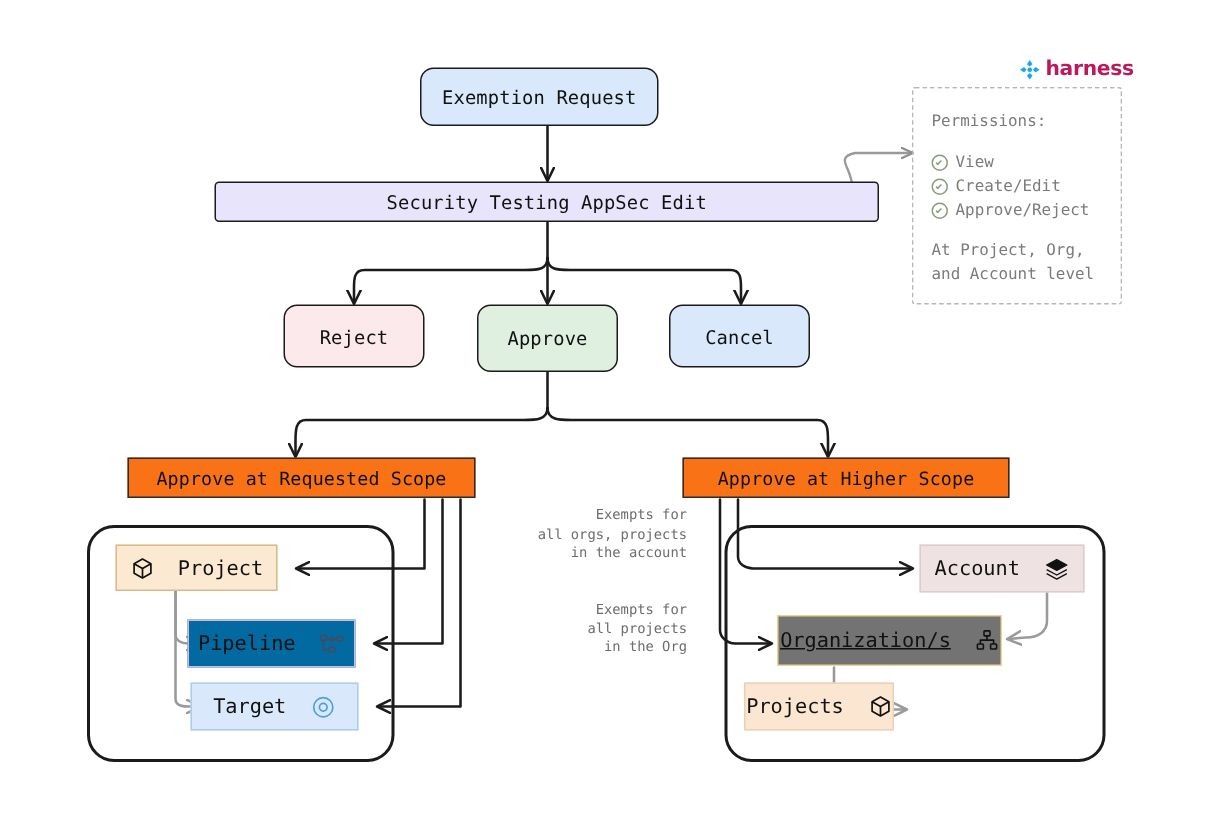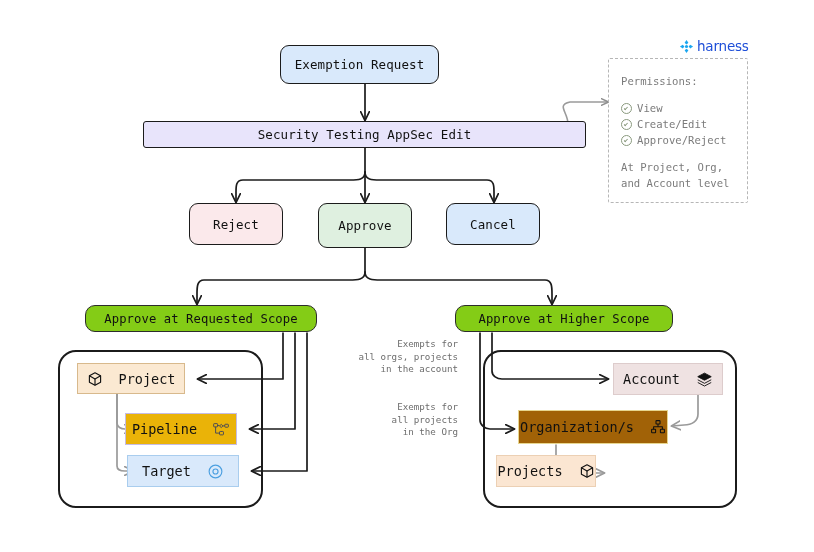--- a/index.html
+++ b/index.html
@@ -13,54 +13,54 @@
 
   .node{position:absolute;box-sizing:border-box;display:flex;align-items:center;
         justify-content:center;gap:7px;border-radius:9px;border:1.6px solid #1b1b1b;
         font-size:12.5px;letter-spacing:.1px;white-space:nowrap;z-index:3;}
 
   .n-exemption{background:#d9e9fb;border-color:#1b1b1b;}
   .n-security{background:#e8e4fb;border-color:#1b1b1b;border-radius:3px;}
   .n-reject{background:#fbe9eb;border-color:#1b1b1b;}
   .n-approve{background:#dff0e0;border-color:#1b1b1b;}
   .n-cancel{background:#d9e9fb;border-color:#1b1b1b;}
-  .scope-hdr{background:#84cc16;border:1.6px solid #2c2c2c;border-radius:10px;font-size:12.2px;justify-content:center;}
+  .scope-hdr{background:#f97316;border:1.6px solid #2c2c2c;border-radius:0;font-size:12.2px;justify-content:center;}
 
   .group{position:absolute;box-sizing:border-box;border:2px solid #1b1b1b;
          border-radius:18px;background:transparent;z-index:1;}
 
   .chip{position:absolute;box-sizing:border-box;display:flex;align-items:center;
         justify-content:center;gap:16px;border-radius:0;font-size:13.5px;z-index:3;
         white-space:nowrap;}
   .c-project{background:#fbe9d2;border:1.4px solid #d8b98c;}
-  .c-pipeline{background:#eab308;border:1.4px solid #c5bce4;}
+  .c-pipeline{background:#0369a1;border:1.4px solid #c5bce4;}
   .c-target{background:#d9e9fb;border:1.4px solid #a9cdee;}
   .c-account{background:#efe2e2;border:1.4px solid #ddcccc;}
-  .c-org{background:#a16207;border:1.4px solid #e7d68f;}
+  .c-org{background:#737373;border:1.4px solid #e7d68f;text-decoration:underline;}
   .c-projects{background:#fbe6d2;border:1.4px solid #ecd0b4;}
 
   .icon{display:inline-flex;align-items:center;justify-content:center;}
 
   
   .perm{position:absolute;box-sizing:border-box;border:1.7px dashed #b6b6b6;
         border-radius:2px;color:#7b7b7b;font-size:10.6px;line-height:16px;
         padding:14px 12px;z-index:2;background:transparent;}
   .perm-title{margin-bottom:11px;}
   .perm-row{display:flex;align-items:center;gap:5px;height:16px;}
   .perm-foot{margin-top:11px;}
   .chk{width:9px;height:9px;border:1.2px solid #8a9a7e;border-radius:50%;
        display:inline-block;position:relative;flex:0 0 auto;}
   .chk::after{content:"";position:absolute;left:1.7px;top:3.4px;width:3px;height:1.4px;
       border-left:1.2px solid #8a9a7e;border-bottom:1.2px solid #8a9a7e;
       transform:rotate(-45deg);}
 
   
   .logo{position:absolute;display:flex;align-items:center;gap:3px;z-index:4;}
   .logo-txt{font-family:"DejaVu Sans","Liberation Sans",sans-serif;
-            font-weight:normal;font-size:13.5px;color:#1d4ed8;letter-spacing:-.2px;}
+            font-weight:bold;font-size:13.5px;color:#be185d;letter-spacing:-.2px;}
 
   .edgelbl{position:absolute;color:#6d6d6d;font-size:9.2px;line-height:12.6px;
            text-align:right;z-index:4;white-space:pre;}
 </style>
 </head>
 <body>
 
 <div id="stage">
 
   <svg id="wires" viewBox="0 0 814 552">

